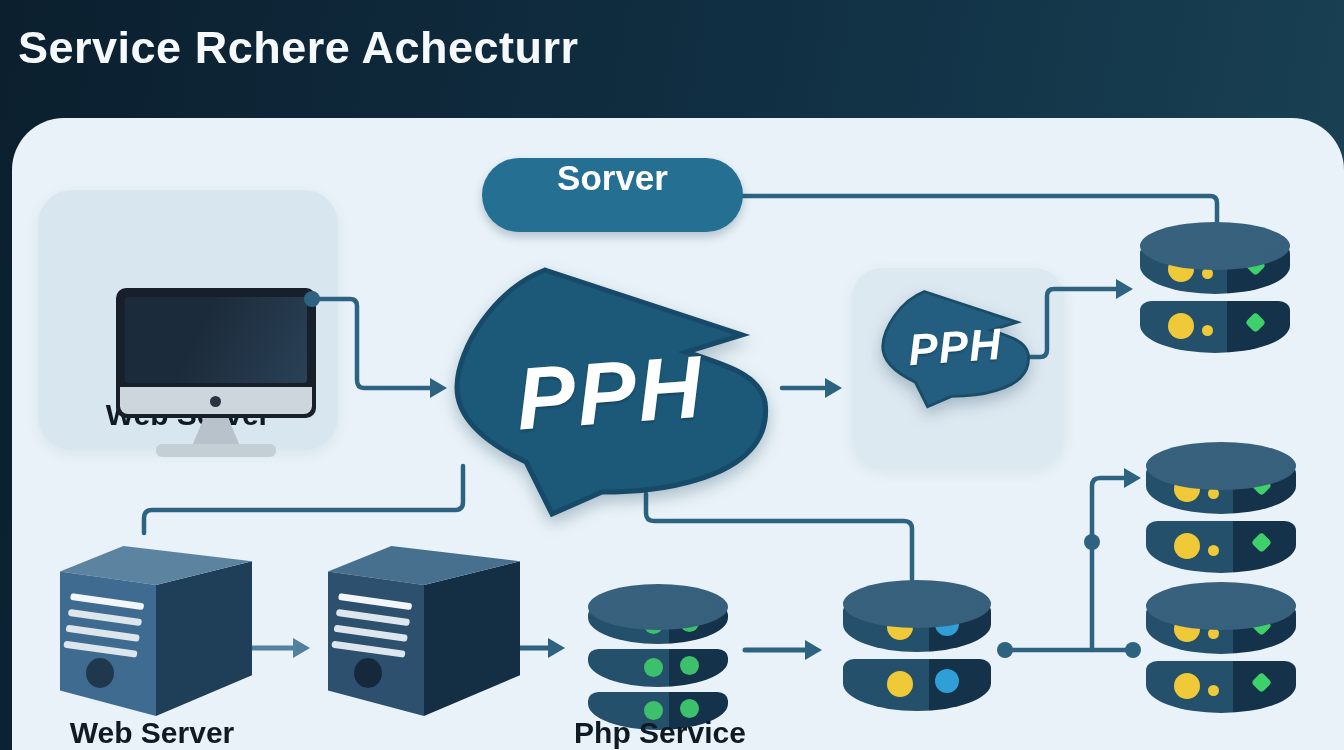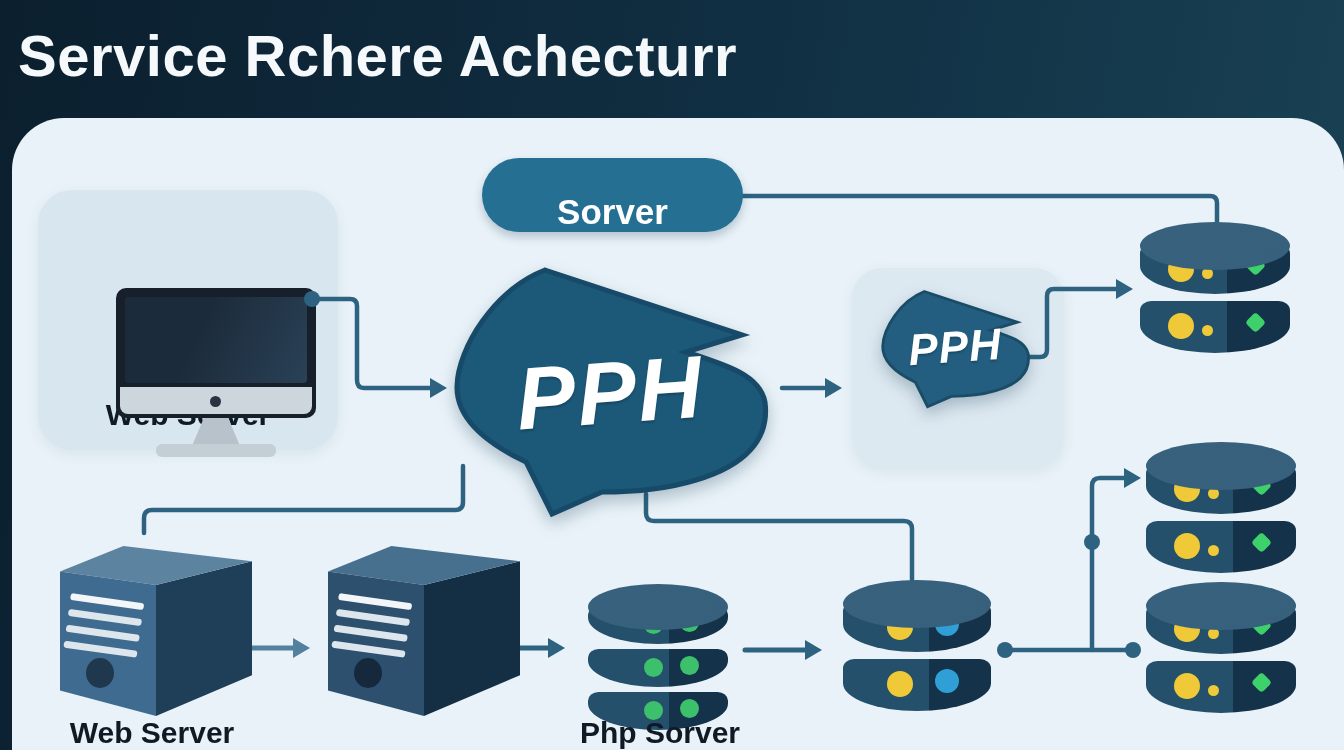--- a/index.html
+++ b/index.html
@@ -2,37 +2,37 @@
 <html><head>
 <meta charset="utf-8">
 <style>
   html,body{margin:0;padding:0;}
   body{width:1344px;height:750px;overflow:hidden;background:#0d2434;
        font-family:"Liberation Sans",sans-serif;}
   #page{position:relative;width:1344px;height:750px;
         background:linear-gradient(100deg,#0b1f2e 0%,#113044 55%,#1a4355 100%);}
   
   #header{position:absolute;left:0;top:0;width:1344px;height:118px;}
-  #title{position:absolute;left:18px;top:22px;color:#f5f9fb;font-size:58px;
+  #title{position:absolute;left:18px;top:22px;color:#f5f9fb;font-size:45px;
          font-weight:800;letter-spacing:.5px;white-space:nowrap;}
   
   #canvas{position:absolute;left:12px;right:0;top:118px;height:700px;
           background:#e9f2f8;border-radius:52px 52px 0 0;overflow:hidden;}
   
   #connectors{position:absolute;left:0;top:0;z-index:2;pointer-events:none;}
   
   .card{position:absolute;border-radius:34px;box-shadow:0 4px 14px rgba(30,60,85,.08);}
   #ws-card{left:26px;top:72px;width:300px;height:260px;background:#d8e6f0;z-index:1;}
   #layer-card{left:840px;top:150px;width:212px;height:200px;background:#dde9f1;
               border-radius:30px;z-index:1;}
   .card-label{position:absolute;left:0;right:0;text-align:center;font-weight:800;
               color:#0f1a24;}
   
   #pill{position:absolute;left:470px;top:40px;width:261px;height:74px;z-index:3;
-        background:#256f93;border-radius:38px;display:flex;align-items:flex-end;
+        background:#256f93;border-radius:38px;display:flex;align-items:flex-start;
         justify-content:center;box-shadow:0 5px 10px rgba(20,60,90,.25);}
   #pill span{color:#ffffff;font-size:35px;font-weight:800;}
   
   #monitor{position:absolute;left:78px;top:98px;width:200px;height:172px;z-index:3;}
   .mon-bezel{position:absolute;left:0;top:0;width:200px;height:130px;background:#161f2a;
              border-radius:10px;}
   .mon-screen{position:absolute;left:9px;top:9px;width:182px;height:86px;
               background:linear-gradient(115deg,#1c2b3b 40%,#2a4156 100%);
               border-radius:4px;}
   .mon-chin{position:absolute;left:4px;top:99px;width:192px;height:27px;
@@ -238,21 +238,21 @@
       </div>
       <div class="band" style="width:140px;height:38px;margin-top:5px;">
         <div class="dot green" style="left:56px;top:9px;width:19px;height:19px;"></div>
         <div class="dot green" style="left:92px;top:7px;width:19px;height:19px;"></div>
       </div>
       <div class="band" style="width:140px;height:38px;margin-top:5px;">
         <div class="dot green" style="left:56px;top:9px;width:19px;height:19px;"></div>
         <div class="dot green" style="left:92px;top:7px;width:19px;height:19px;"></div>
       </div>
     </div>
-    <div class="node-label" style="left:548px;top:598px;width:200px;">Php Sorver</div>
+    <div class="node-label" style="left:548px;top:598px;width:200px;">Php Service</div>
 
     <div class="db" style="left:831px;top:462px;width:148px;">
       <div class="ell" style="width:148px;height:48px;"></div>
       <div class="band" style="width:148px;height:50px;margin-top:-26px;">
         <div class="dot yellow" style="left:44px;top:12px;width:26px;height:26px;"></div>
         <div class="dot blue" style="left:92px;top:10px;width:24px;height:24px;"></div>
       </div>
       <div class="band" style="width:148px;height:52px;margin-top:7px;">
         <div class="dot yellow" style="left:44px;top:12px;width:26px;height:26px;"></div>
         <div class="dot blue" style="left:92px;top:10px;width:24px;height:24px;"></div>

